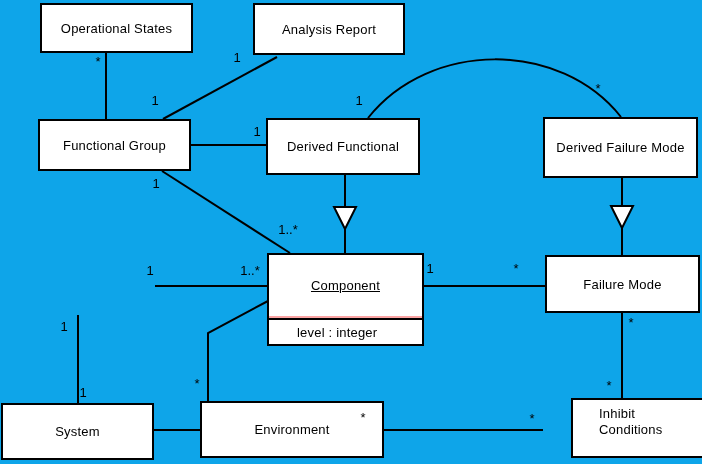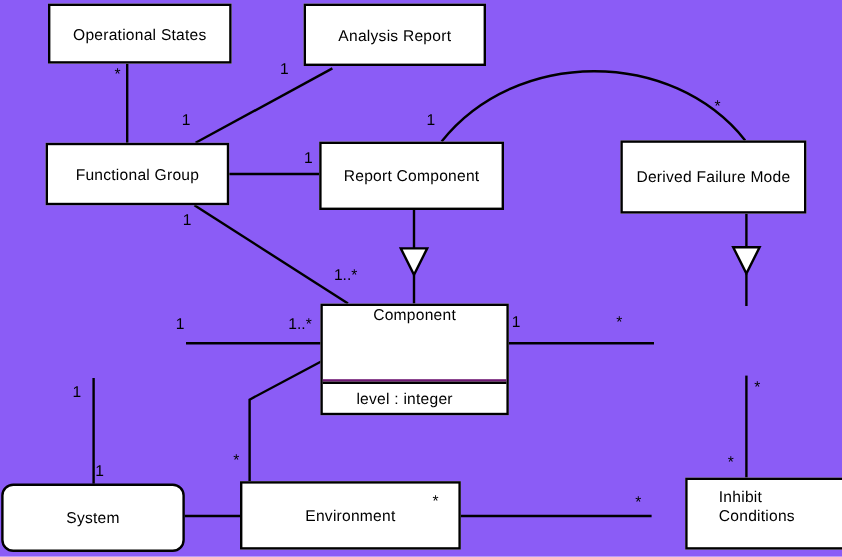--- a/index.html
+++ b/index.html
@@ -1,29 +1,29 @@
 <!DOCTYPE html>
 <html><head>
 <meta charset="utf-8">
 <style>
   html,body{margin:0;padding:0;background:#fff;}
   #canvas{
-    position:relative;width:702px;height:464px;background:#8b5cf6;
+    position:relative;width:702px;height:464px;background:#0ea5e9;
     font-family:"Liberation Sans",sans-serif;color:#000;overflow:hidden;
   }
   #edges{position:absolute;left:0;top:0;z-index:1;}
   .cls{
     position:absolute;z-index:2;background:#fff;border:2px solid #000;
     box-sizing:border-box;display:flex;align-items:center;justify-content:center;
     font-size:13px;letter-spacing:.2px;text-align:center;
   }
   .cls .lbl{white-space:nowrap;}
   .cls.two-comp{display:block;padding:0;}
-  .comp-name{box-sizing:border-box;height:63px;border-bottom:2px solid #701a75;
-    display:flex;align-items:flex-start;justify-content:center;}
+  .comp-name{box-sizing:border-box;height:63px;border-bottom:2px solid #fca5a5;
+    display:flex;align-items:center;justify-content:center;text-decoration:underline;}
   .comp-attrs{box-sizing:border-box;height:26px;border-top:2px solid #000;
     display:flex;align-items:center;justify-content:flex-start;padding-left:28px;}
   .cls.wrap-left{align-items:flex-start;justify-content:flex-start;
     padding:6px 0 0 26px;text-align:left;}
   .cls.wrap-left .lbl{white-space:normal;width:78px;line-height:1.2;}
   .mult{
     position:absolute;z-index:3;transform:translate(-50%,-50%);
     font-size:13px;white-space:nowrap;
   }
 </style>
@@ -65,39 +65,42 @@
 
   <div class="cls" style="left:253px;top:3px;width:152px;height:52px;">
     <span class="lbl">Analysis Report</span>
   </div>
 
   <div class="cls" style="left:38px;top:119px;width:153px;height:52px;justify-content:center;">
     <span class="lbl">Functional Group</span>
   </div>
 
   <div class="cls" style="left:266px;top:118px;width:154px;height:57px;">
-    <span class="lbl">Report Component</span>
+    <span class="lbl">Derived Functional</span>
   </div>
 
-  <div class="cls" style="left:517px;top:117px;width:155px;height:61px;">
+  <div class="cls" style="left:543px;top:117px;width:155px;height:61px;">
     <span class="lbl">Derived Failure Mode</span>
   </div>
 
 
   <div class="cls two-comp" style="left:267px;top:253px;width:157px;height:93px;">
     <div class="comp-name">
       <span class="lbl">Component</span>
     </div>
     <div class="comp-attrs">
       <span class="lbl">level : integer</span>
     </div>
   </div>
 
+  <div class="cls" style="left:545px;top:255px;width:155px;height:58px;">
+    <span class="lbl">Failure Mode</span>
+  </div>
 
-  <div class="cls" style="left:1px;top:403px;width:153px;height:57px;border-radius:10px;">
+  <div class="cls" style="left:1px;top:403px;width:153px;height:57px;">
     <span class="lbl">System</span>
   </div>
 
   <div class="cls" style="left:200px;top:401px;width:184px;height:57px;">
     <span class="lbl">Environment</span>
   </div>
 
   <div class="cls wrap-left" style="left:543px;top:398px;width:154px;height:60px;margin-left:28px;">
     <span class="lbl">Inhibit Conditions</span>
   </div>

